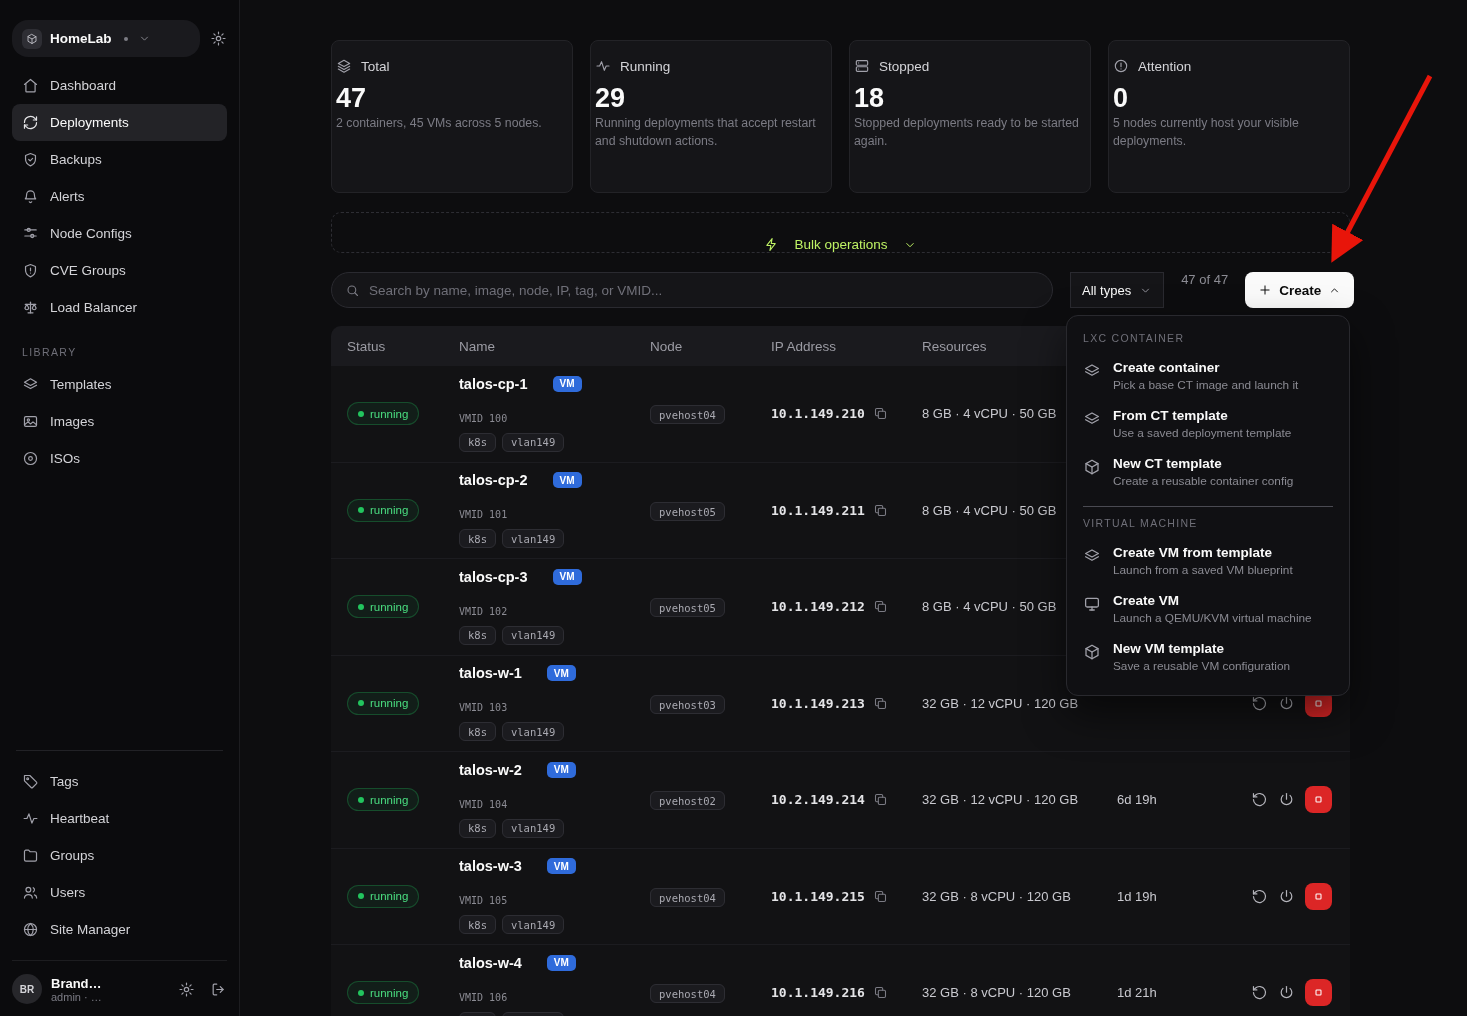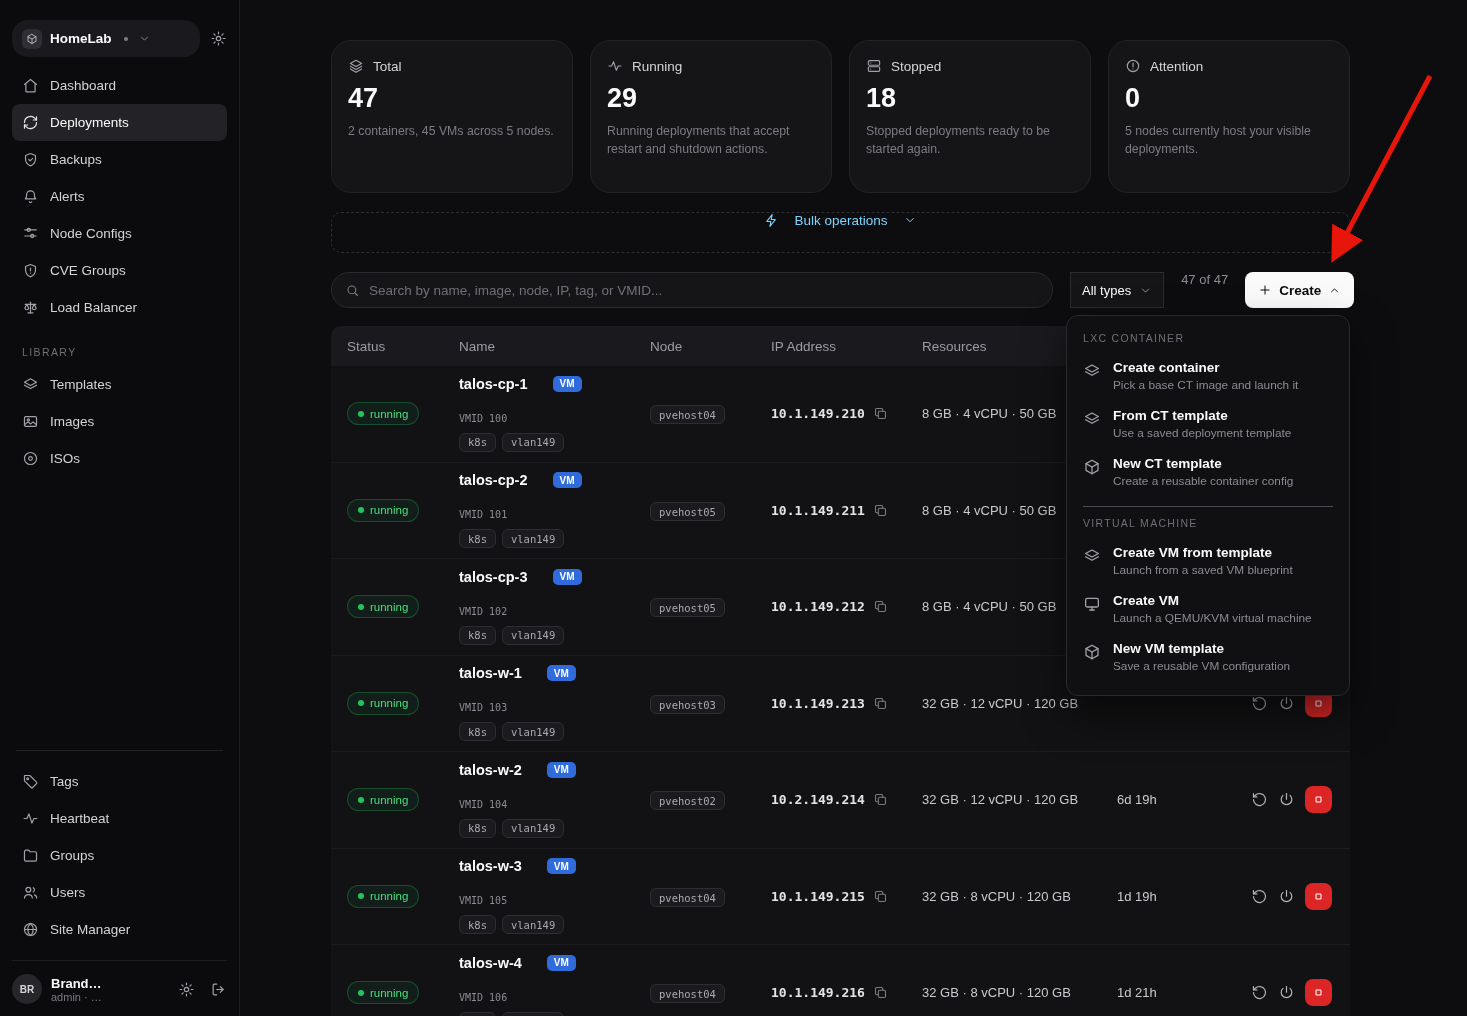--- a/index.html
+++ b/index.html
@@ -35,28 +35,28 @@
   .user-name{font-size:13px;font-weight:700;color:#fafafa;white-space:nowrap}
   .user-sub{font-size:11px;color:#7b7b84;white-space:nowrap}
   .user-actions{margin-left:auto;display:flex;gap:15px;color:#a1a1aa}
   .user-actions .icon{cursor:pointer}
   .icon{display:inline-flex;line-height:0}
   .icon svg{display:block}
 
   
   .main{position:absolute;left:331px;top:0;width:1019px}
   .stats{display:grid;grid-template-columns:repeat(4,1fr);gap:17px;margin-top:40px}
-  .card{background:#151518;border:1px solid #232327;border-radius:20px;padding:17px 16px;height:153px}
+  .card{background:#151518;border:1px solid #232327;border-radius:8px;padding:17px 4px;height:153px}
   .card-head{display:flex;align-items:center;gap:9px;color:#d4d4d8;font-size:13.5px}
   .card-head .icon{color:#a1a1aa}
   .card-value{font-size:27px;font-weight:700;color:#fafafa;margin-top:9px}
-  .card-desc{font-size:12.3px;color:#7b7b84;margin-top:8px;line-height:1.5}
+  .card-desc{font-size:12.3px;color:#7b7b84;margin-top:0;line-height:1.5}
 
   .bulk-bar{margin-top:19px;height:41px;border:1px dashed #2d2d33;border-radius:10px;display:flex;
-    align-items:flex-start;justify-content:center;gap:15px;color:#7dd3fc;font-size:13.5px;cursor:pointer}
+    align-items:flex-end;justify-content:center;gap:15px;color:#bef264;font-size:13.5px;cursor:pointer}
 
   .toolbar{display:flex;align-items:flex-start;margin-top:19px;gap:17px}
   .search-wrap{flex:0 0 722px;display:flex;align-items:center;background:#151518;border:1px solid #2a2a30;
     border-radius:18px;height:36px;padding:0 13px;gap:9px;color:#7b7b84}
   .search-wrap input{flex:1;background:none;border:none;outline:none;color:#e4e4e7;font-size:13.5px;
     font-family:inherit}
   .search-wrap input::placeholder{color:#6f6f78}
   .type-select{display:flex;align-items:center;gap:8px;background:#151518;border:1px solid #2a2a30;
     border-radius:0;height:36px;padding:0 11px;font-size:13px;color:#fafafa;cursor:pointer;
     white-space:nowrap}

